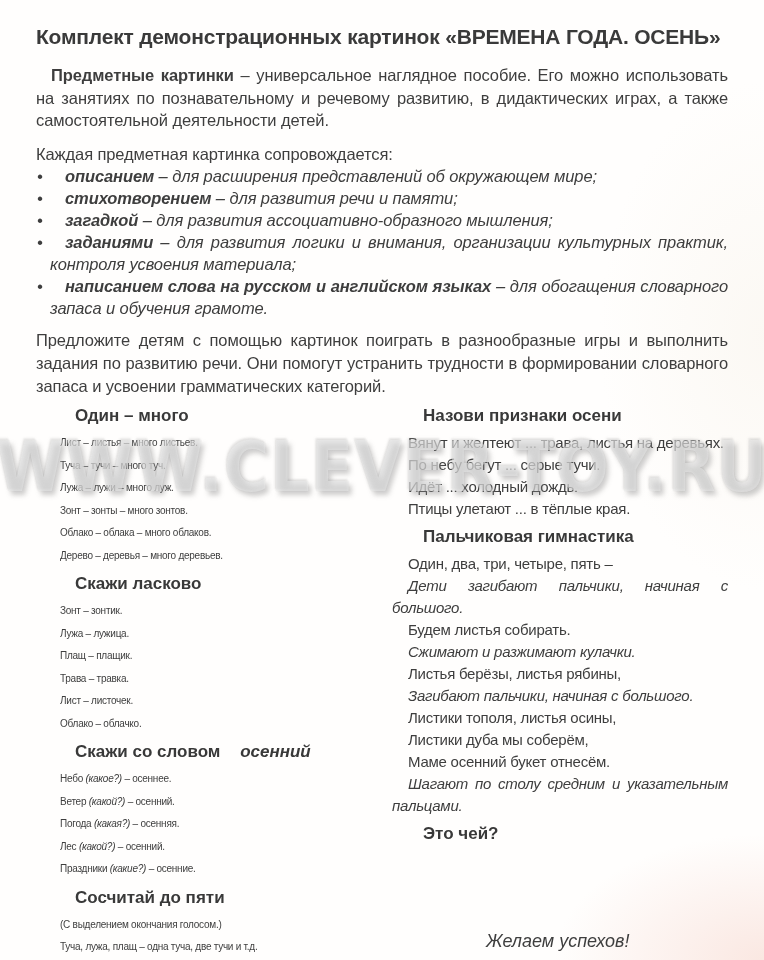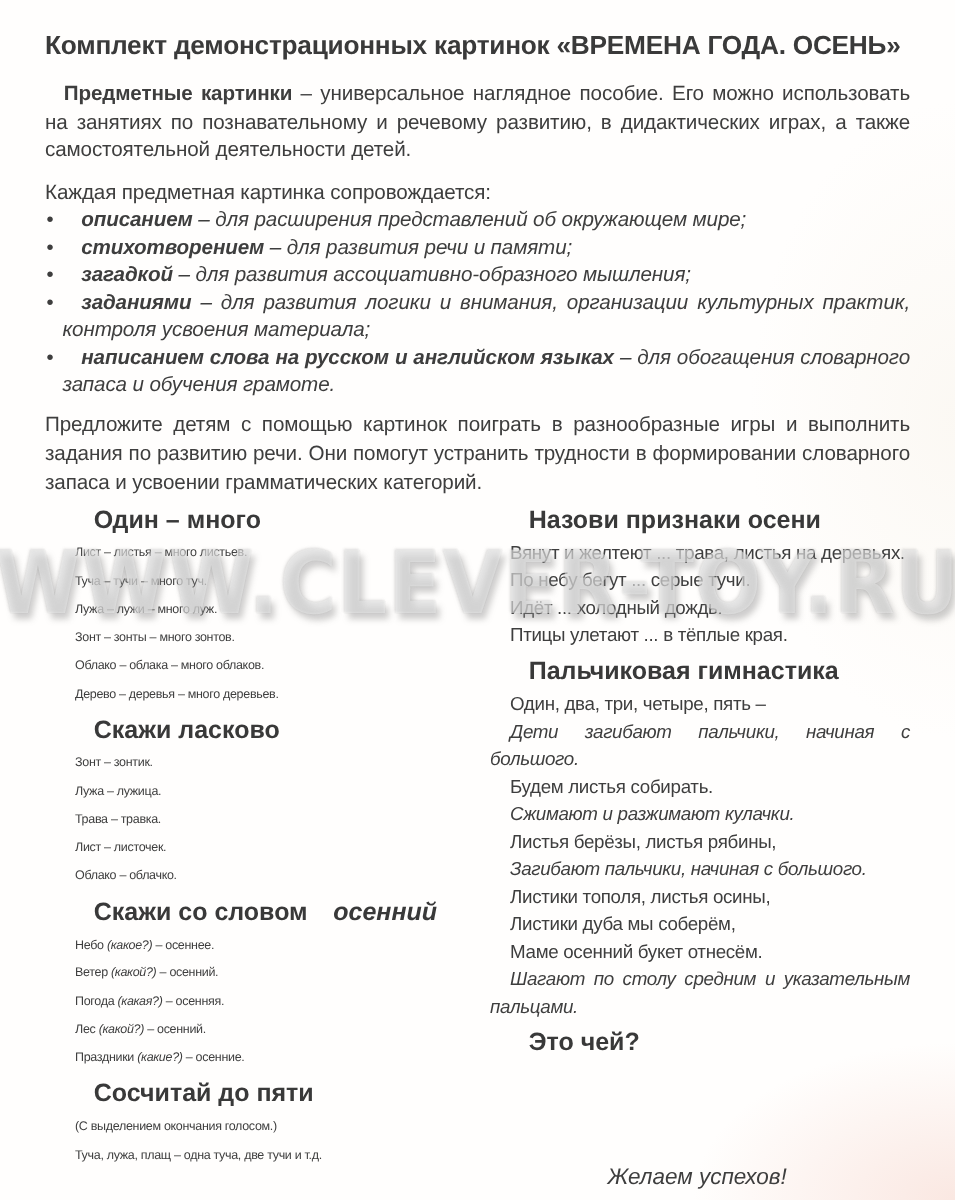--- a/index.html
+++ b/index.html
@@ -31,21 +31,21 @@
   .bullets li{
     font-size:16.5px;line-height:22px;text-align:justify;
     position:relative;padding-left:14px;letter-spacing:-0.1px;
   }
   .bullets li::before{content:"\2022";position:absolute;left:1px;top:0;}
   .para.suggestion{margin-top:10px;line-height:23px;}
   .columns{display:flex;margin-top:8px;padding-left:24px;}
   .col-left{flex:0 0 320px;width:320px;}
   .col-right{flex:1 1 auto;margin-left:12px;min-width:0;}
   .section h3{
-    font-size:20px;line-height:20px;margin:7px 0 6px 0;color:#393939;font-weight:bold;
+    font-size:17px;line-height:20px;margin:7px 0 6px 0;color:#393939;font-weight:bold;
   }
   .section:first-child h3{margin-top:0;}
   .line{margin:0;font-size:10px;line-height:22.5px;letter-spacing:-0.25px;}
   .col-right .line{font-size:15px;line-height:22px;text-indent:16px;text-align:justify;}
   .col-right .section h3{margin-left:16px;}
   .closing{
     position:absolute;left:52%;width:42%;bottom:8px;margin:0;
     text-align:center;font-style:italic;font-size:18px;color:#3e3e3e;
   }
   .watermark{
@@ -86,20 +86,21 @@
           <p class="line"><span>Туча – тучи – много туч.</span></p>
           <p class="line"><span>Лужа – лужи – много луж.</span></p>
           <p class="line"><span>Зонт – зонты – много зонтов.</span></p>
           <p class="line"><span>Облако – облака – много облаков.</span></p>
           <p class="line"><span>Дерево – деревья – много деревьев.</span></p>
         </div>
         <div class="section">
           <h3><span class="b">Скажи ласково</span></h3>
           <p class="line"><span>Зонт – зонтик.</span></p>
           <p class="line"><span>Лужа – лужица.</span></p>
+          <p class="line"><span>Плащ – плащик.</span></p>
           <p class="line"><span>Трава – травка.</span></p>
           <p class="line"><span>Лист – листочек.</span></p>
           <p class="line"><span>Облако – облачко.</span></p>
         </div>
         <div class="section">
           <h3><span class="b">Скажи со словом </span><span class="b i">осенний</span></h3>
           <p class="line"><span>Небо </span><span class="i">(какое?)</span><span> – осеннее.</span></p>
           <p class="line"><span>Ветер </span><span class="i">(какой?)</span><span> – осенний.</span></p>
           <p class="line"><span>Погода </span><span class="i">(какая?)</span><span> – осенняя.</span></p>
           <p class="line"><span>Лес </span><span class="i">(какой?)</span><span> – осенний.</span></p>

